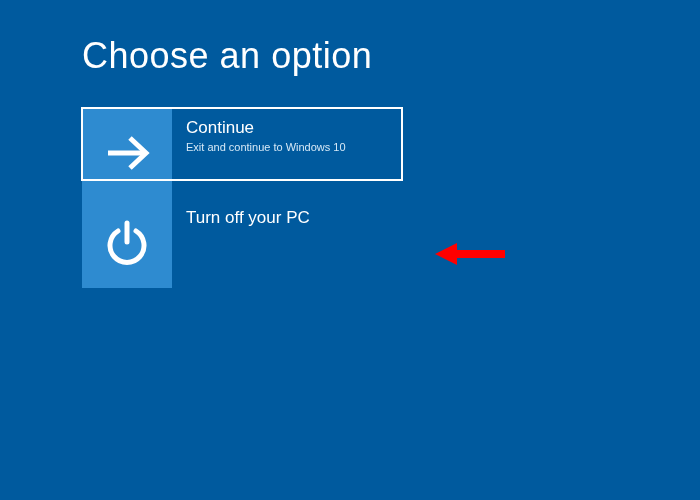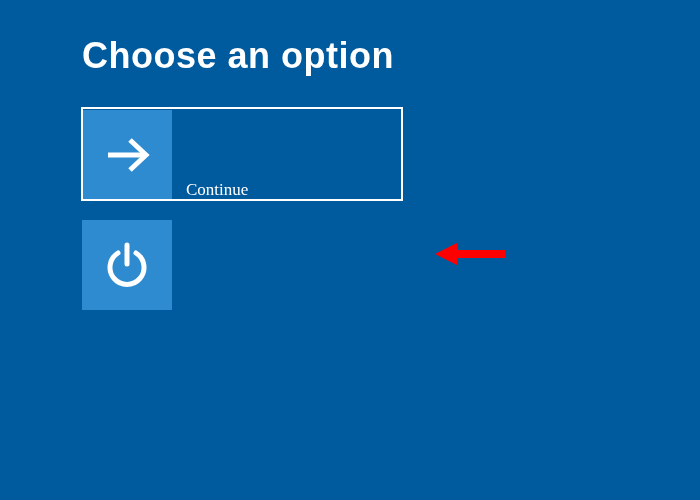--- a/index.html
+++ b/index.html
@@ -8,37 +8,36 @@
     background: #005a9e;
     font-family: "Segoe UI", "Segoe UI Light", Arial, sans-serif;
     color: #ffffff;
     overflow: hidden;
     position: relative;
   }
   .page-title {
     position: absolute;
     left: 82px; top: 35px;
     font-size: 36px;
-    font-weight: 700;
+    font-weight: 400;
     letter-spacing: 0.5px;
   }
   .options {
     position: absolute;
     left: 82px; top: 108px;
     display: flex;
     flex-direction: column;
     gap: 18px;
   }
   .option-tile {
     display: flex;
-    align-items: flex-end;
+    align-items: flex-start;
     width: 320px;
-    height: 92px;
+    height: 72px;
     cursor: pointer;
-    font-family: Liberation Serif, serif;
   }
   .option-tile.selected {
     outline: 2px solid #ffffff;
     outline-offset: -1px;
   }
   .tile-icon {
     width: 90px; height: 90px;
     background: #2e8bd0;
     display: flex;
     align-items: center;
@@ -80,33 +79,38 @@
     <div class="tile-icon">
       <svg width="54" height="54" viewBox="0 0 54 54">
         <g stroke="#ffffff" stroke-width="5" fill="none" stroke-linecap="butt">
           <line x1="8" y1="27" x2="44" y2="27"></line>
           <polyline points="30,12 46,27 30,42" stroke-linejoin="miter"></polyline>
         </g>
       </svg>
     </div>
     <div class="tile-text">
       <div class="tile-title">Continue</div>
+      <div class="tile-subtitle">Exit and continue to Windows 10</div>
     </div>
   </div>
 
 
   <div class="option-tile">
     <div class="tile-icon">
       <svg width="54" height="54" viewBox="0 0 54 54">
         <g stroke="#ffffff" stroke-width="5" fill="none" stroke-linecap="round">
           <path d="M 18 15 A 17 17 0 1 0 36 15"></path>
           <line x1="27" y1="7" x2="27" y2="26"></line>
         </g>
       </svg>
     </div>
+    <div class="tile-text">
+      <div class="tile-title">Turn off your PC</div>
+      <div class="tile-subtitle"></div>
+    </div>
   </div>
 
 </div>
 
 <svg class="annotation-arrow" width="70" height="30" viewBox="0 0 70 30">
   <g fill="#ff0000">
     <polygon points="0,15 22,4 22,11 70,11 70,19 22,19 22,26"></polygon>
   </g>
 </svg>
 

